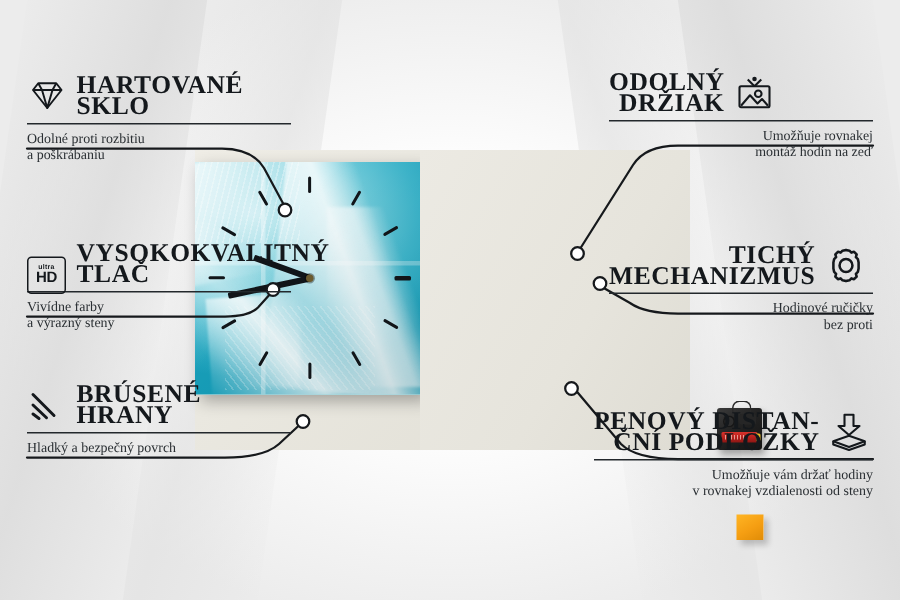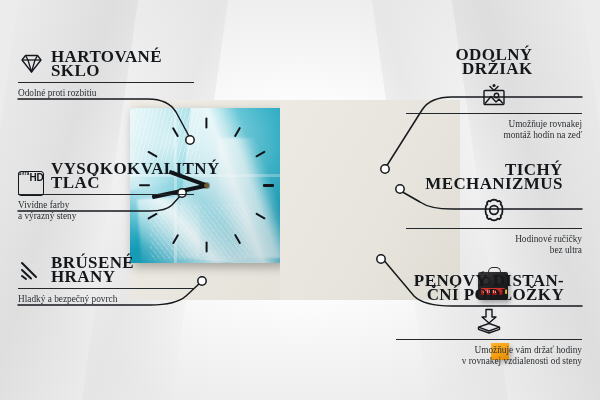--- a/index.html
+++ b/index.html
@@ -98,36 +98,36 @@
         box-shadow:3px 3px 4px rgba(0,0,0,.20);}
 
   
   #lines{position:absolute;left:0;top:0;width:600px;height:400px;}
 
   
   .feat{position:absolute;width:176px;}
   .feat.left{text-align:left;}
   .feat.right{text-align:right;}
   .ftop{display:flex;align-items:center;gap:7px;}
-  .feat.right .ftop{justify-content:flex-start;flex-direction:column;}
+  .feat.right .ftop{justify-content:flex-start;}
   .ficon{width:26px;height:26px;flex:0 0 26px;display:flex;align-items:center;justify-content:center;}
   .ftitle{
     font-family:"Liberation Serif", serif;
     font-weight:bold;font-size:17px;line-height:13.5px;
     letter-spacing:.4px;color:#14181c;text-transform:uppercase;
   }
   .rule{height:1px;background:#23282c;margin:5px 0 5px 0;}
   .fdesc{
     font-family:"Liberation Serif", serif;
     font-size:9.3px;line-height:11.4px;color:#2a2f33;
   }
 
   
   .hdbadge{width:24px;height:23px;border:1.6px solid #14181c;border-radius:3px;
-    display:flex;flex-direction:row;justify-content:center;line-height:1;margin-top:16px;}
+    display:flex;flex-direction:column;align-items:center;justify-content:center;line-height:1;margin-top:16px;}
   .hdbadge .u{font-family:"Liberation Sans",sans-serif;font-size:4.6px;font-weight:bold;letter-spacing:.2px;color:#14181c;}
   .hdbadge .h{font-family:"Liberation Sans",sans-serif;font-size:10px;font-weight:bold;letter-spacing:-.2px;color:#14181c;margin-top:.5px;}
 </style>
 </head>
 <body>
 
 <div id="stage">
 
   <div class="streak s1"></div>
   <div class="streak s2"></div>
@@ -220,20 +220,21 @@
           </svg>
       </span>
       <div class="ftitle">
         <div>HARTOVANÉ</div>
         <div>SKLO</div>
       </div>
     </div>
     <div class="rule"></div>
     <div class="fdesc">
       <div>Odolné proti rozbitiu</div>
+      <div>a poškrábaniu</div>
     </div>
   </div>
 
   <div class="feat left" style="left:18px;top:162px;">
     <div class="ftop">
       <span class="ficon">
         <span class="hdbadge">
           <span class="u">ultra</span>
           <span class="h">HD</span>
         </span>
@@ -308,21 +309,21 @@
             <g fill="none" stroke="#14181c" stroke-width="1.7" stroke-linejoin="round">
           <path d="M13 2.6 L15.3 3.1 L16.6 4.4 L18.4 3.9 L20.1 5.6 L19.6 7.4 L20.9 8.7 L21.4 11 L21.4 15 L20.9 17.3 L19.6 18.6 L20.1 20.4 L18.4 22.1 L16.6 21.6 L15.3 22.9 L13 23.4 L10.7 22.9 L9.4 21.6 L7.6 22.1 L5.9 20.4 L6.4 18.6 L5.1 17.3 L4.6 15 L4.6 11 L5.1 8.7 L6.4 7.4 L5.9 5.6 L7.6 3.9 L9.4 4.4 L10.7 3.1 Z"></path>
           <circle cx="13" cy="13" r="4.3"></circle>
         </g>
           </svg>
       </span>
     </div>
     <div class="rule"></div>
     <div class="fdesc">
       <div>Hodinové ručičky</div>
-      <div>bez ultra</div>
+      <div>bez proti</div>
     </div>
   </div>
 
   <div class="feat right" style="left:396px;top:274px;width:186px;">
     <div class="ftop">
       <div class="ftitle">
         <div>PENOVÝ DISTAN-</div>
         <div>ČNÍ PODLOŽKY</div>
       </div>
       <span class="ficon">

